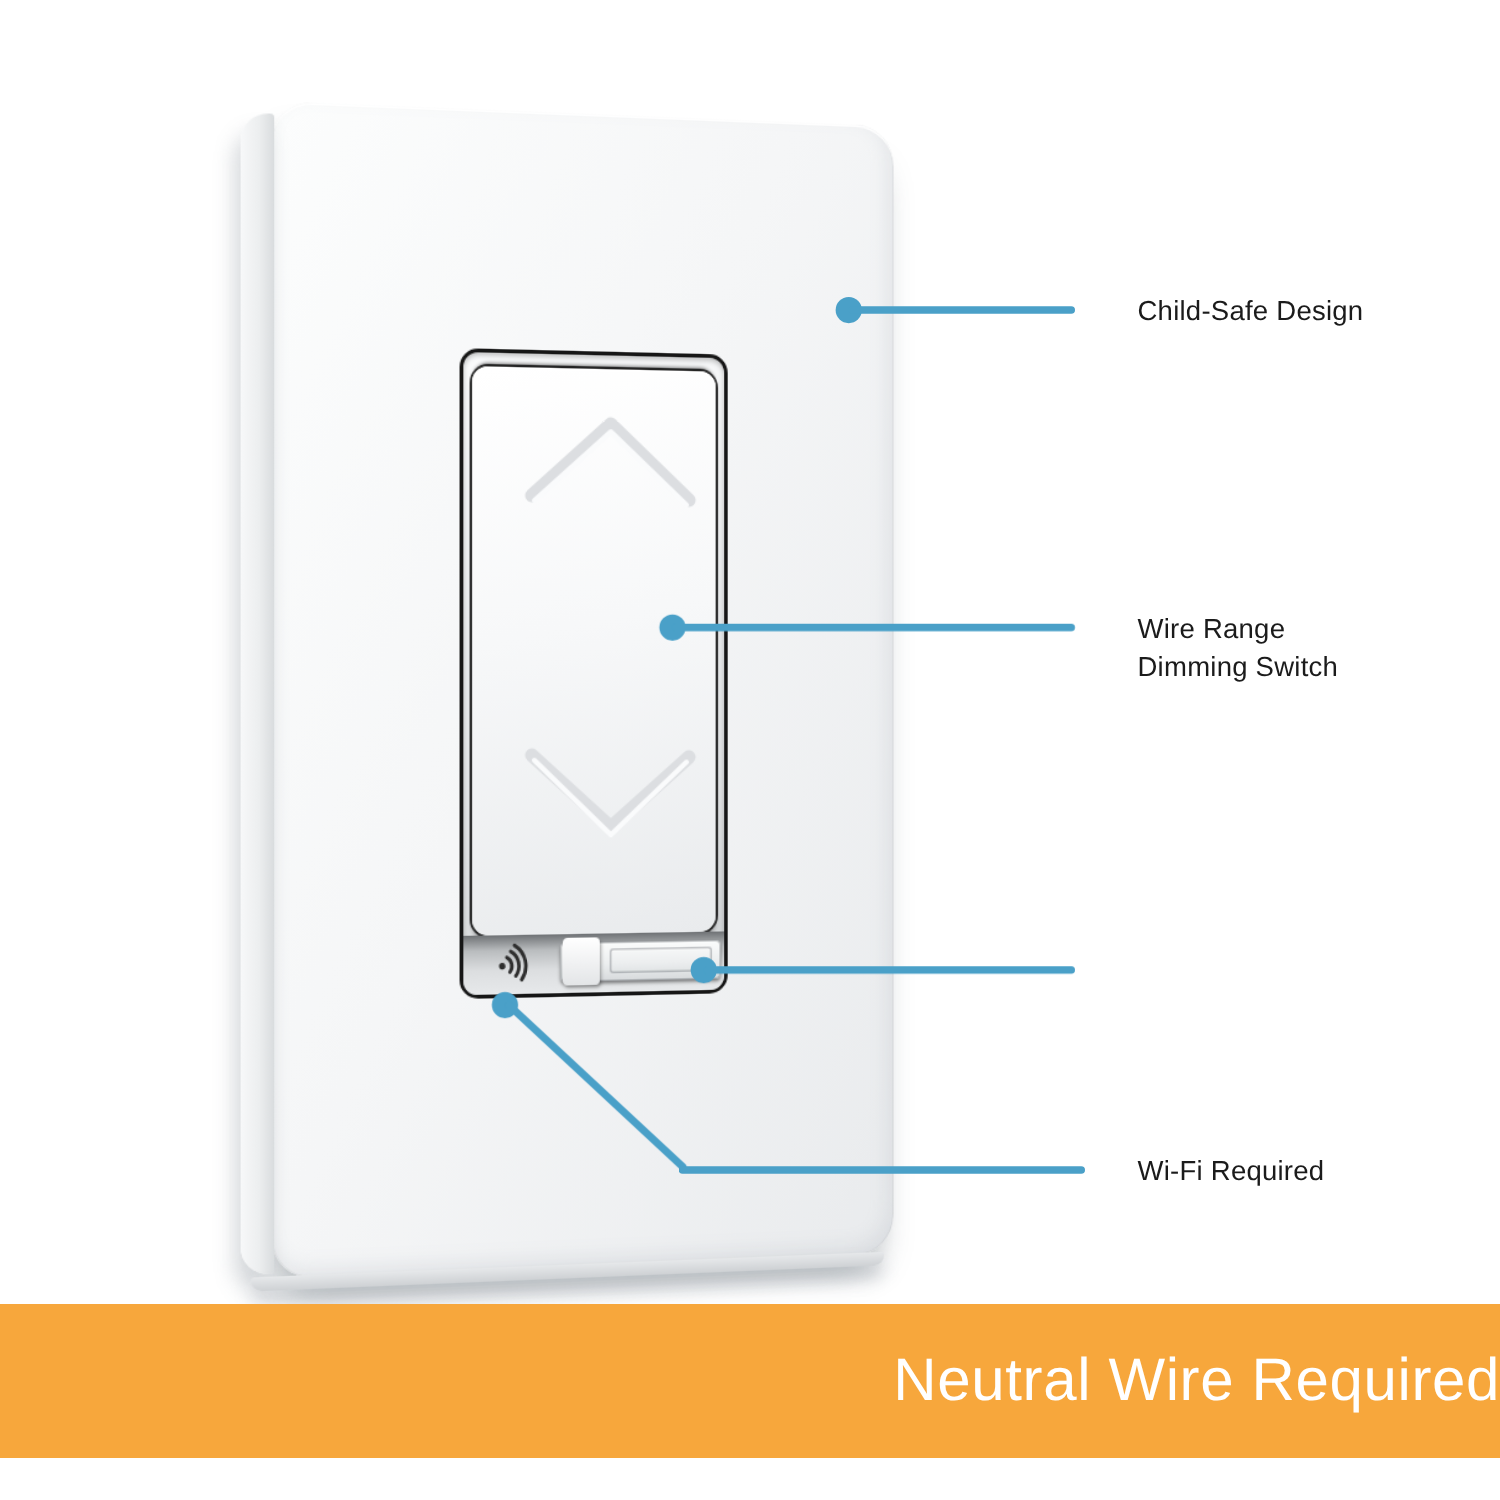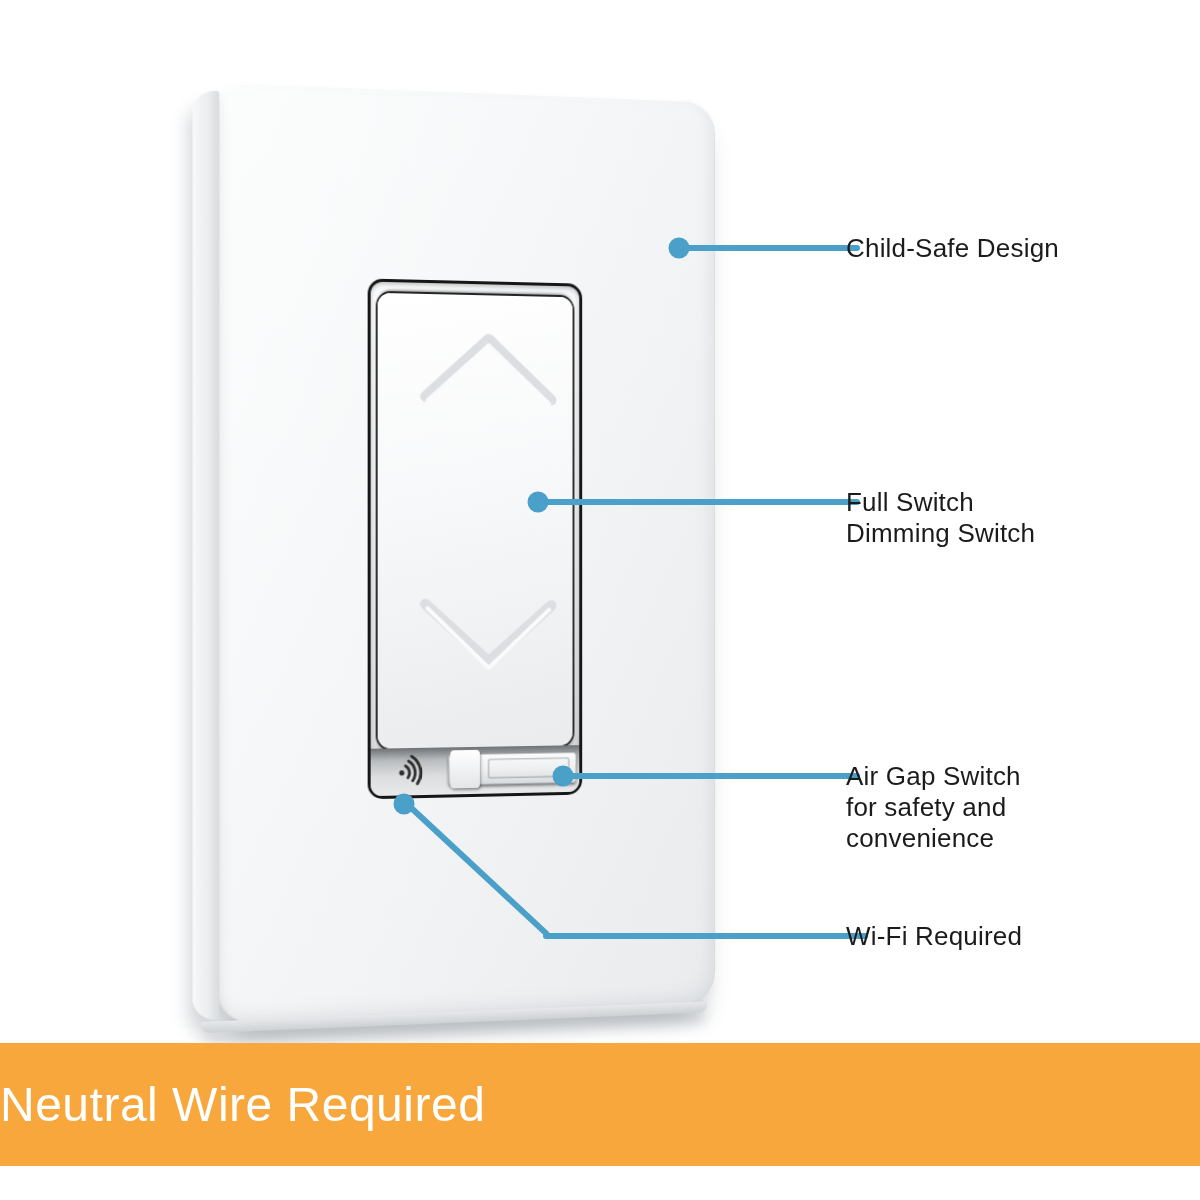--- a/index.html
+++ b/index.html
@@ -82,28 +82,28 @@
   .dot {
     position:absolute; width:21px; height:21px; border-radius:50%;
     background:var(--accent); transform:translate(-50%,-50%);
   }
   .lead {
     position:absolute; height:6px; background:var(--accent); border-radius:3px;
   }
   .lead.diag { transform-origin:3px 3px; }
 
   .callout-label {
-    position:absolute; left:846px; color:var(--label);
-    font-size:26px; line-height:31px; letter-spacing:.2px;
+    position:absolute; left:910px; color:var(--label);
+    font-size:22px; line-height:31px; letter-spacing:.2px;
   }
 
   
   .banner {
     position:absolute; left:0; top:1043px; width:1200px; height:123px;
-    display:flex; align-items:center; justify-content:flex-start;
+    display:flex; align-items:center; justify-content:flex-end;
   }
   .banner-text { color:#fff; font-size:48px; letter-spacing:.5px; }
 </style>
 </head>
 <body>
 
 <div class="scene" style="--accent: #4AA0C8; --label: #1B1B1B; background: rgb(255, 255, 255);">
 
   <div class="plate">
     <div class="plate-side"></div>
@@ -137,31 +137,26 @@
 
   <div class="dot" style="left:679px; top:248px;"></div>
   <div class="lead" style="left:679px; top:245px; width:181px;"></div>
   <div class="callout-label" style="top:233px;">
     <div>Child-Safe Design</div>
   </div>
 
   <div class="dot" style="left:538px; top:502px;"></div>
   <div class="lead" style="left:538px; top:499px; width:322px;"></div>
   <div class="callout-label" style="top:487px;">
-    <div>Full Switch</div>
+    <div>Wire Range</div>
     <div>Dimming Switch</div>
   </div>
 
   <div class="dot" style="left:563px; top:776px;"></div>
   <div class="lead" style="left:563px; top:773px; width:297px;"></div>
-  <div class="callout-label" style="top:761px;">
-    <div>Air Gap Switch</div>
-    <div>for safety and</div>
-    <div>convenience</div>
-  </div>
 
   <div class="dot" style="left:404px; top:804px;"></div>
   <div class="lead diag" style="left:404px; top:801px; width:196px; transform:rotate(42.9deg);"></div>
   <div class="lead" style="left:543px; top:933px; width:325px;"></div>
   <div class="callout-label" style="top:921px;">
     <div>Wi-Fi Required</div>
   </div>
 
   <div class="banner" style="background: rgb(247, 167, 60);">
     <div class="banner-text" style="color: rgb(255, 255, 255);">Neutral Wire Required</div>

